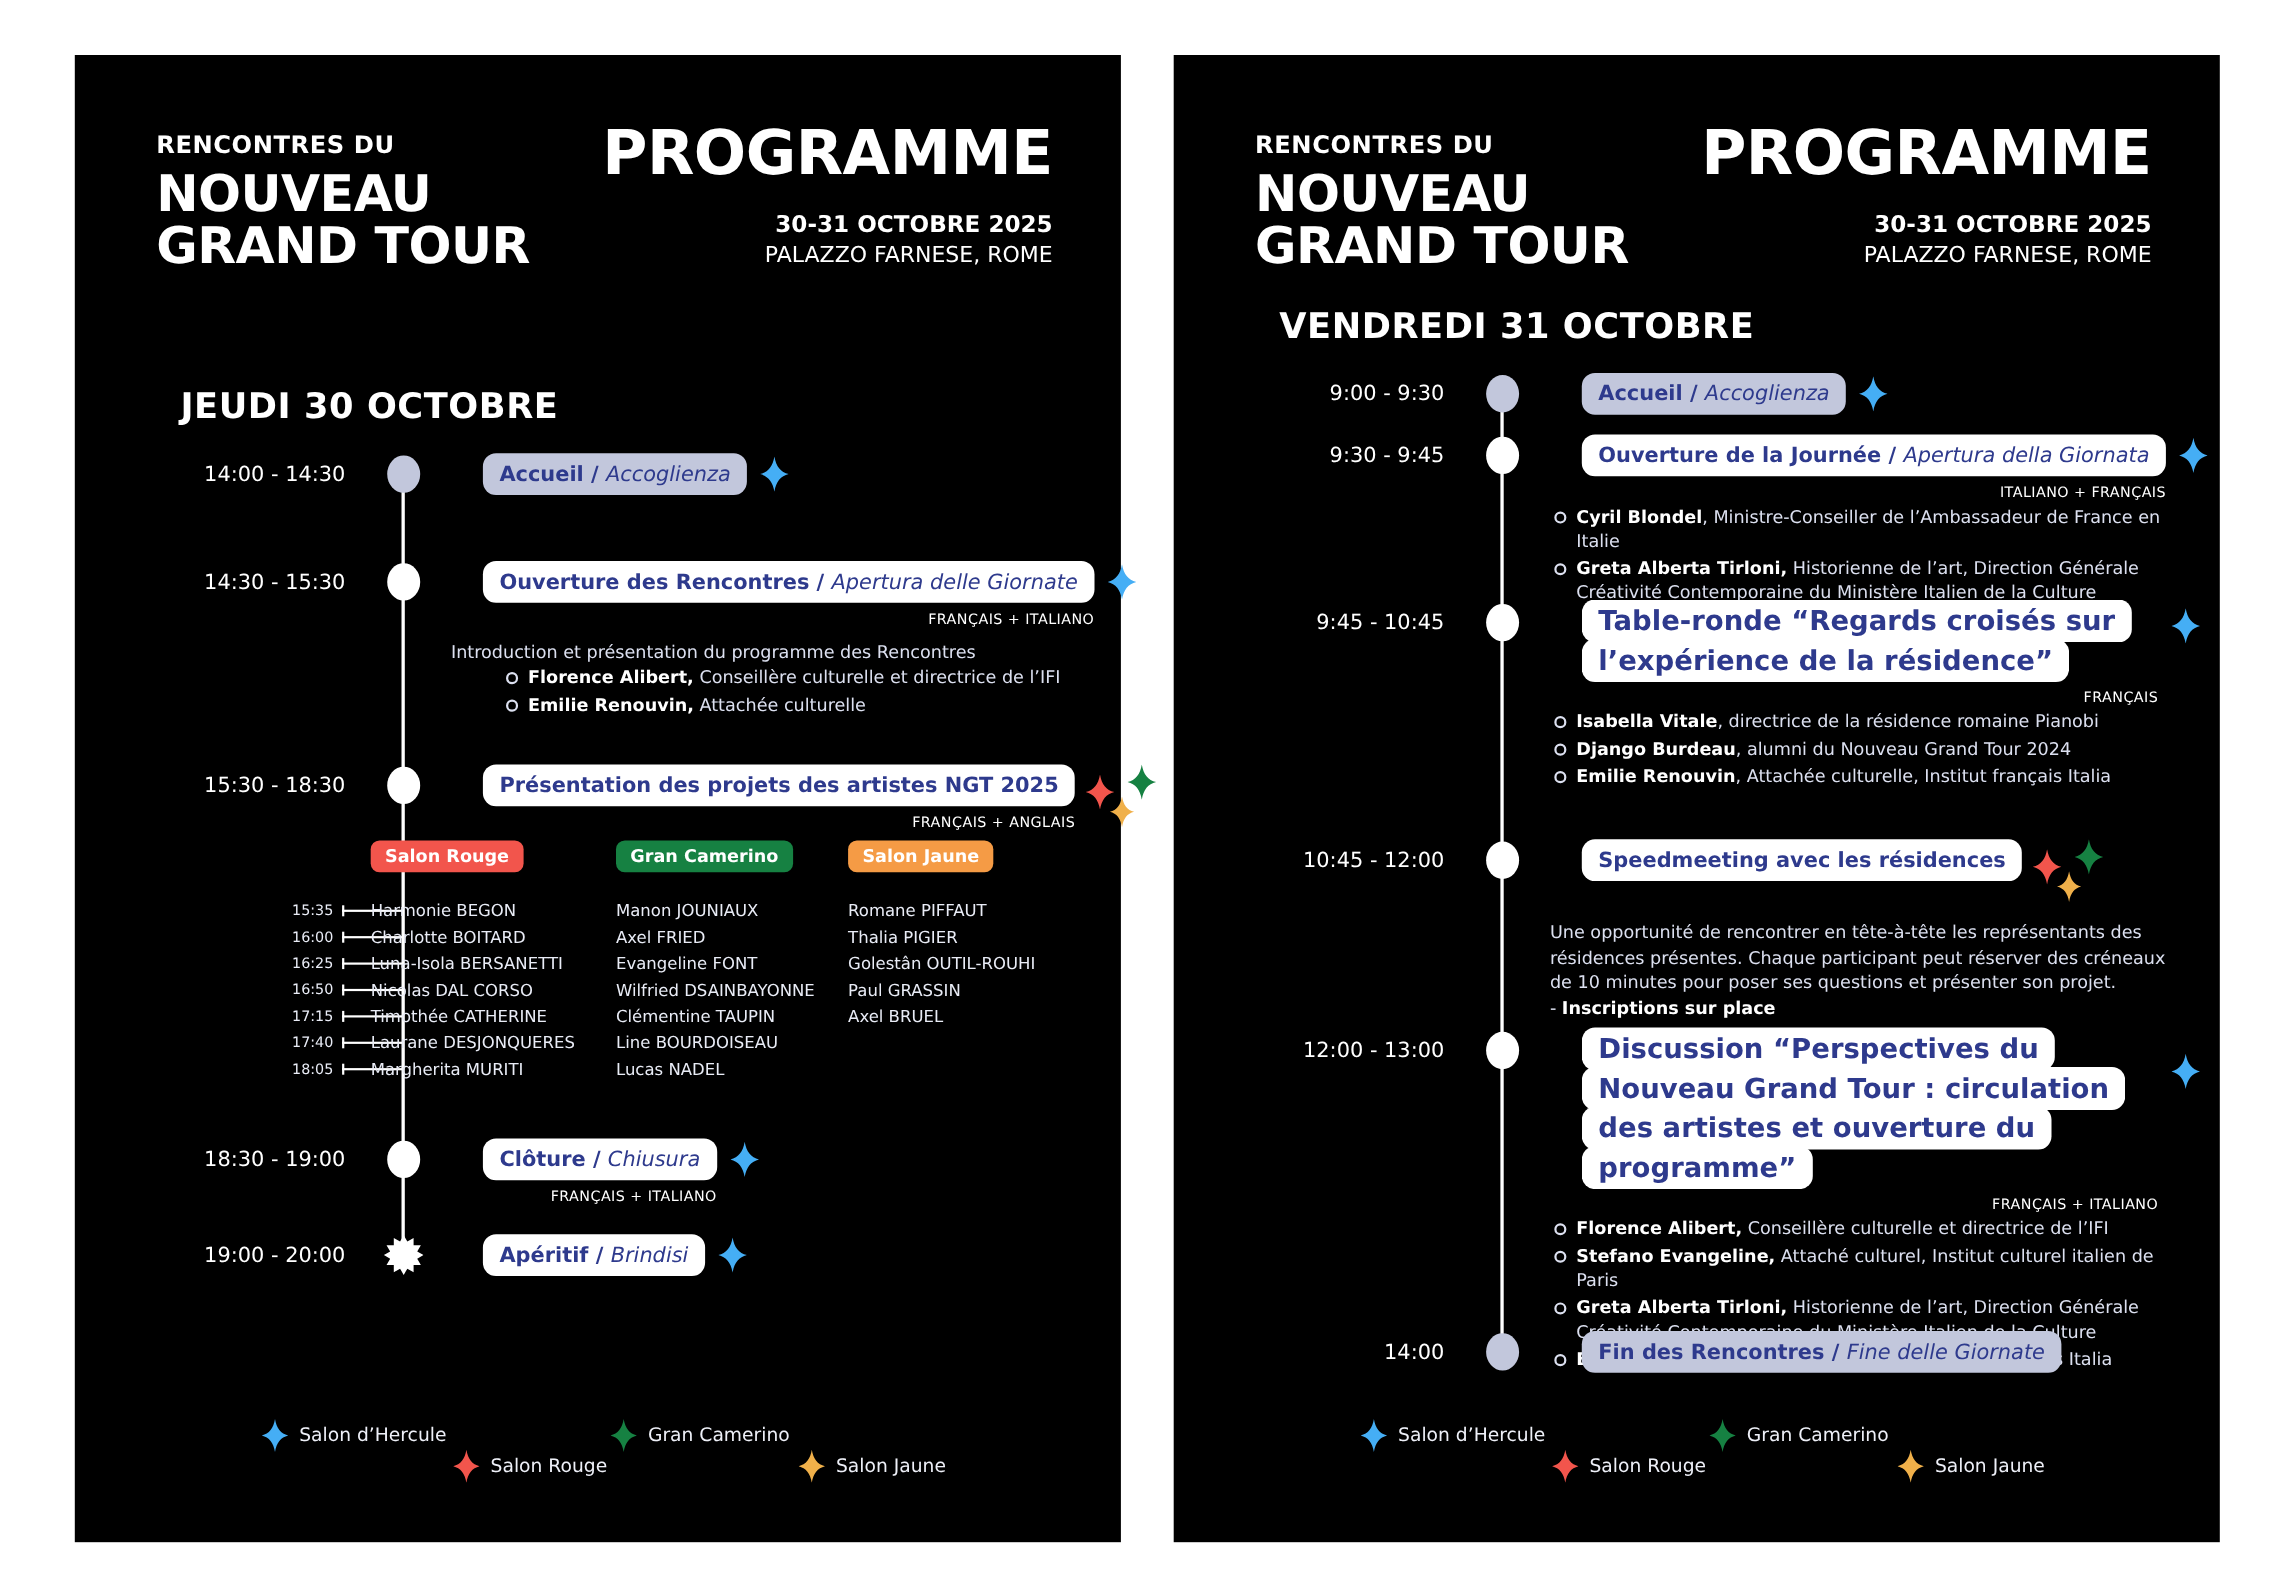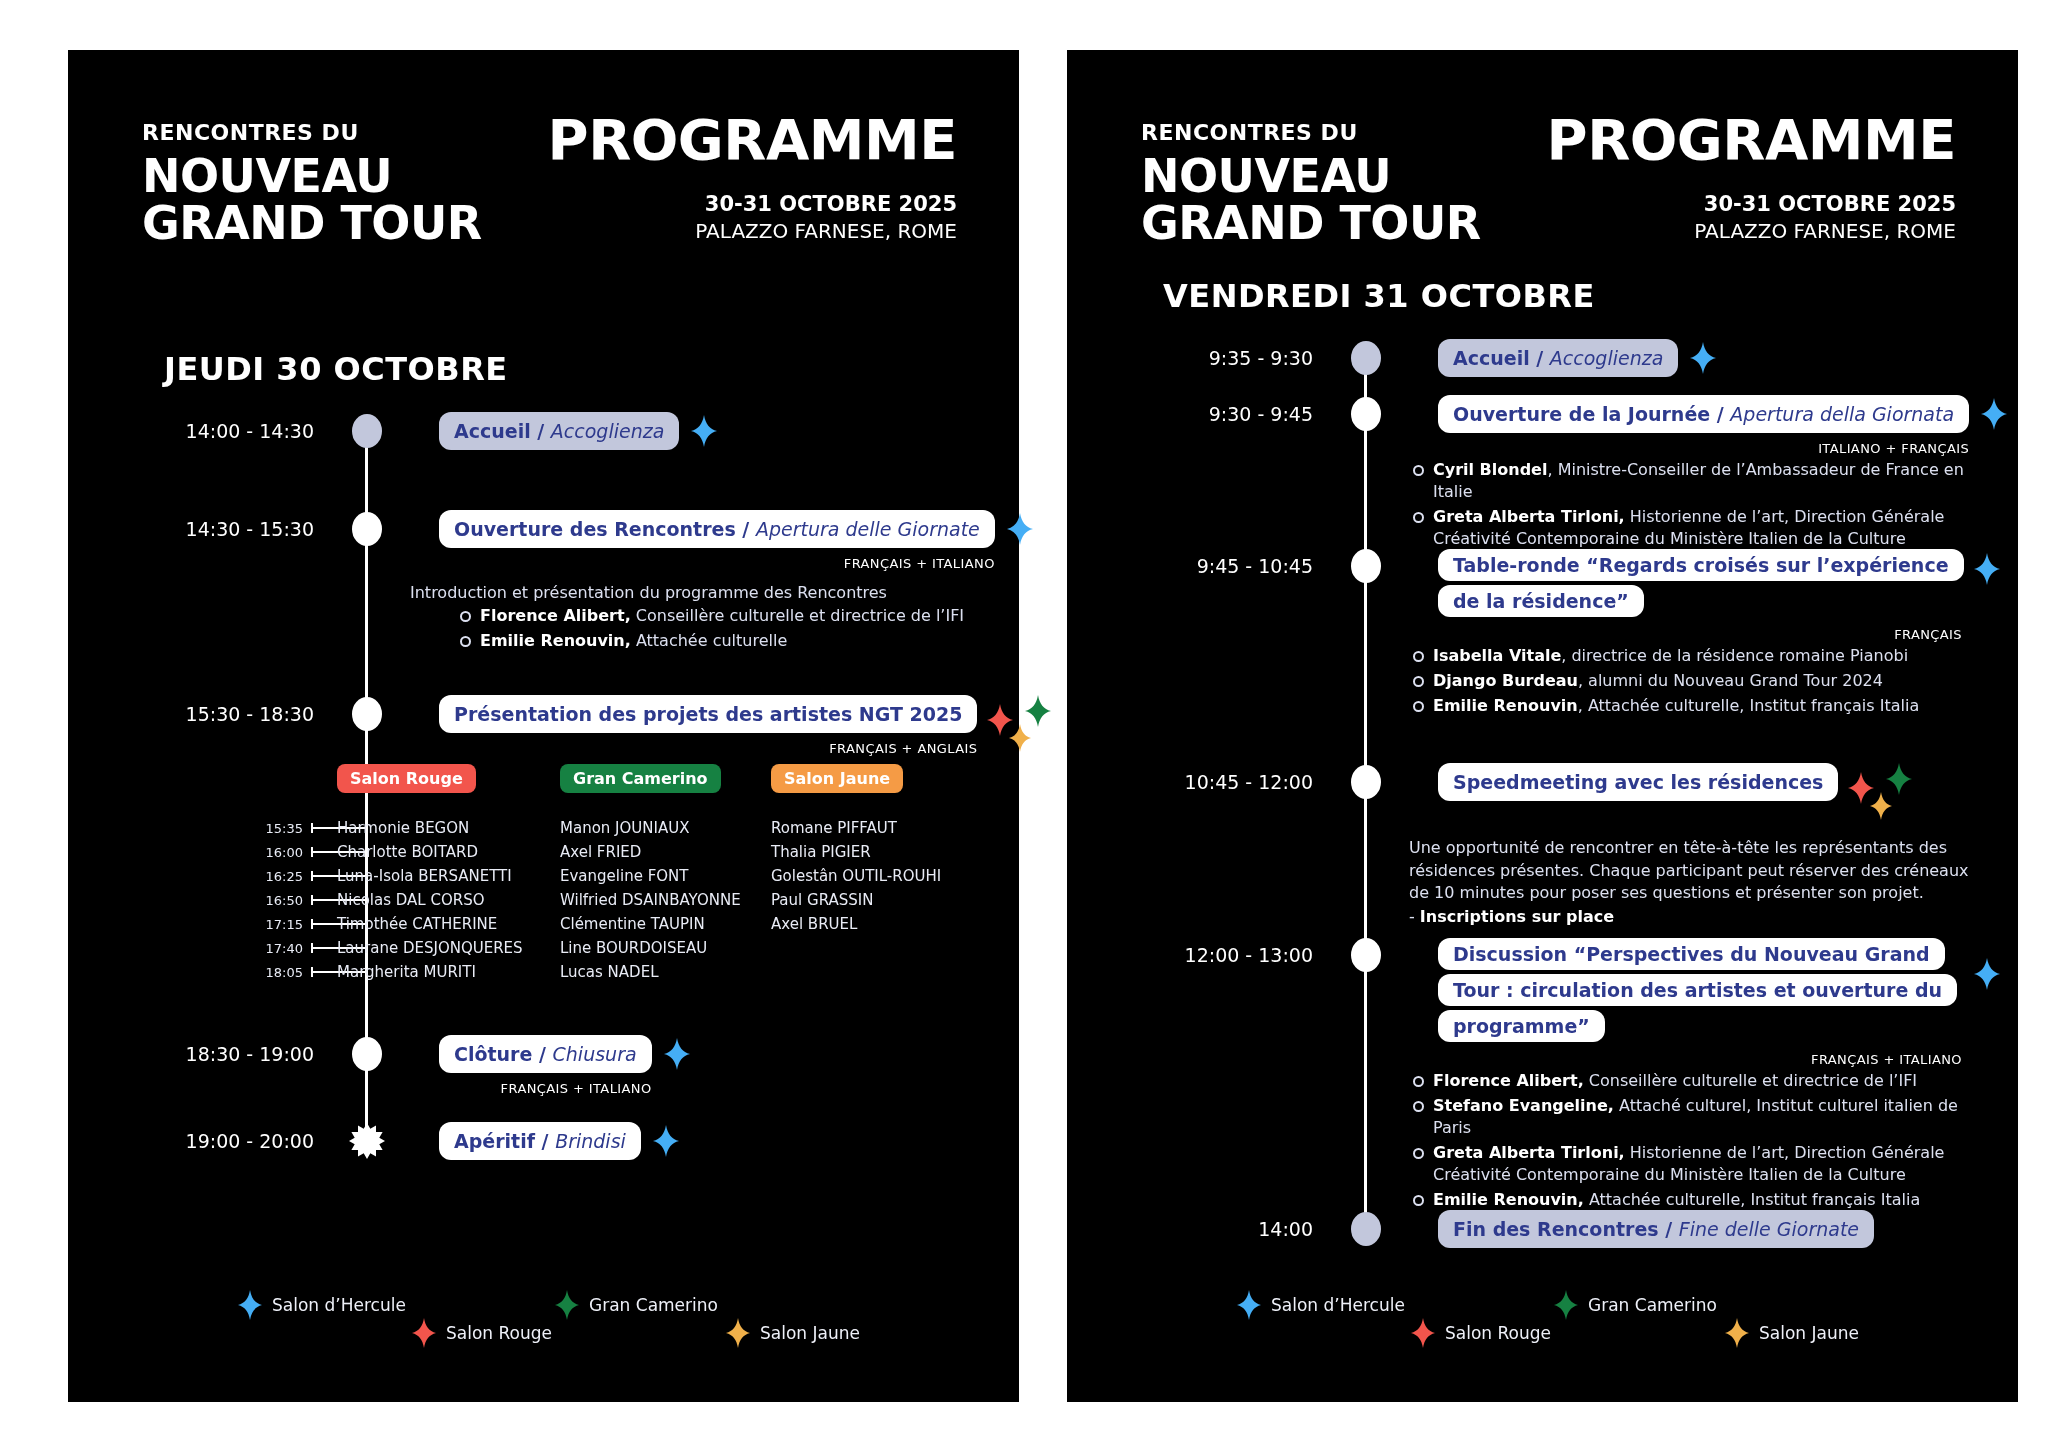--- a/index.html
+++ b/index.html
@@ -40,21 +40,21 @@
   .d2-e5{top:886px;} .d2-e6{top:1106px;} .d2-e7{top:1160px;}
 
   
   .pill-row{display:flex;align-items:flex-start;padding-left:29px;}
   .pill-stack{display:inline-block;vertical-align:top;}
   .pill{display:inline-block;background:#fff;color:#2e3a8d;font-size:19px;font-weight:700;
         padding:6px 15px;border-radius:12px;line-height:26px;white-space:nowrap;}
   .pill i{font-weight:400;font-style:italic;}
   .pill-gray{background:#c2c7dc;}
   .ml-wrap{display:block;max-width:615px;}
-  .pill-ml{display:inline;background:#fff;color:#2e3a8d;font-size:19px;font-weight:700;line-height:36px;
+  .pill-ml{display:inline;background:#fff;color:#2e3a8d;font-size:25px;font-weight:700;line-height:36px;
            padding:5px 15px;border-radius:12px;box-decoration-break:clone;-webkit-box-decoration-break:clone;}
   .lang{font-size:13px;letter-spacing:.4px;text-align:right;margin-top:8px;color:#fff;}
 
   
   .sp{margin-left:12px;flex:none;margin-top:3px;}
   .sp-blue{fill:#45aef5;} .sp-red{fill:#f2554c;} .sp-green{fill:#168142;} .sp-yellow{fill:#f0b04a;}
   .cluster{position:relative;width:74px;height:58px;margin-left:10px;flex:none;}
   .c-red{position:absolute;left:0;top:9px;} .c-green{position:absolute;left:38px;top:0;}
   .c-yellow{position:absolute;left:22px;top:29px;}
   .sp-top{margin-top:6px;} .sp-mid{margin-top:22px;}
@@ -316,21 +316,21 @@
         <div class="programme">PROGRAMME</div>
         <div class="pdates">30-31 OCTOBRE 2025</div>
         <div class="pvenue">PALAZZO FARNESE, ROME</div>
       </div>
     </div>
 
     <div class="day-h">VENDREDI 31 OCTOBRE</div>
     <div class="tl-line"></div>
 
     <div class="event d2-e1">
-      <div class="etime">9:35 - 9:30</div>
+      <div class="etime">9:00 - 9:30</div>
       <div class="emark">
           <div class="dot dot-gray"></div>
         </div>
       <div class="econtent">
         <div class="pill-row">
           <span class="pill pill-gray"><b>Accueil /</b>&nbsp;<i>Accoglienza</i></span>
           <svg class="sp sp-blue" width="26" height="32" viewBox="0 0 24 24" preserveAspectRatio="none">
               <path d="M12 0C13.4 6.8 17.2 10.6 24 12C17.2 13.4 13.4 17.2 12 24C10.6 17.2 6.8 13.4 0 12C6.8 10.6 10.6 6.8 12 0Z"></path>
             </svg>
         </div>

